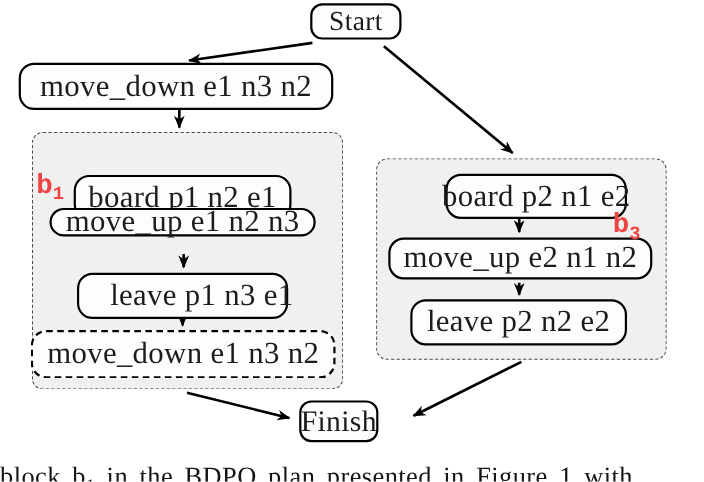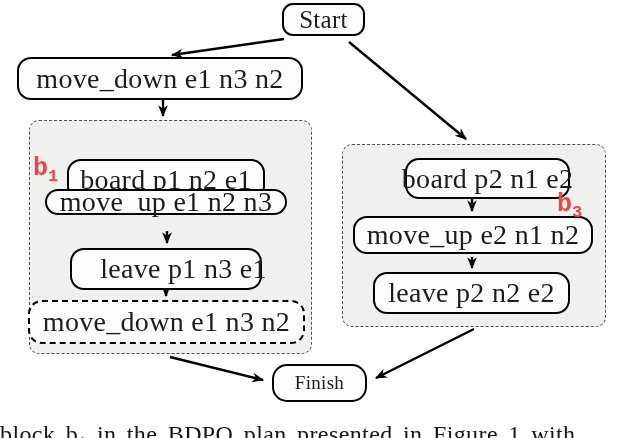--- a/index.html
+++ b/index.html
@@ -82,17 +82,17 @@
   <div class="node" style="left:70px; top:248px; width:192px; height:42px;padding-left:35px;">leave p1 n3 e1</div>
 
   <div class="node dashed" style="left:28px; top:300px; width:277px; height:44px;">move_down e1 n3 n2</div>
 
   <div class="node" style="left:373px; top:158px; width:165px; height:41px;margin-left:32px;">board p2 n1 e2</div>
 
   <div class="node" style="left:353px; top:216px; width:240px; height:38px;">move_up e2 n1 n2</div>
 
   <div class="node" style="left:373px; top:272px; width:197px; height:42px;">leave p2 n2 e2</div>
 
-  <div class="node small" style="left:272px; top:364px; width:95px; height:38px; font-size:19px;border-radius:15px;">Finish</div>
+  <div class="node small" style="left:272px; top:364px; width:72px; height:38px; font-size:27px;">Finish</div>
 
   <div class="caption"><span>block b</span><sub>1</sub><span> in the BDPO plan presented in Figure 1 with</span></div>
 
 </div>
 
 </body></html>

